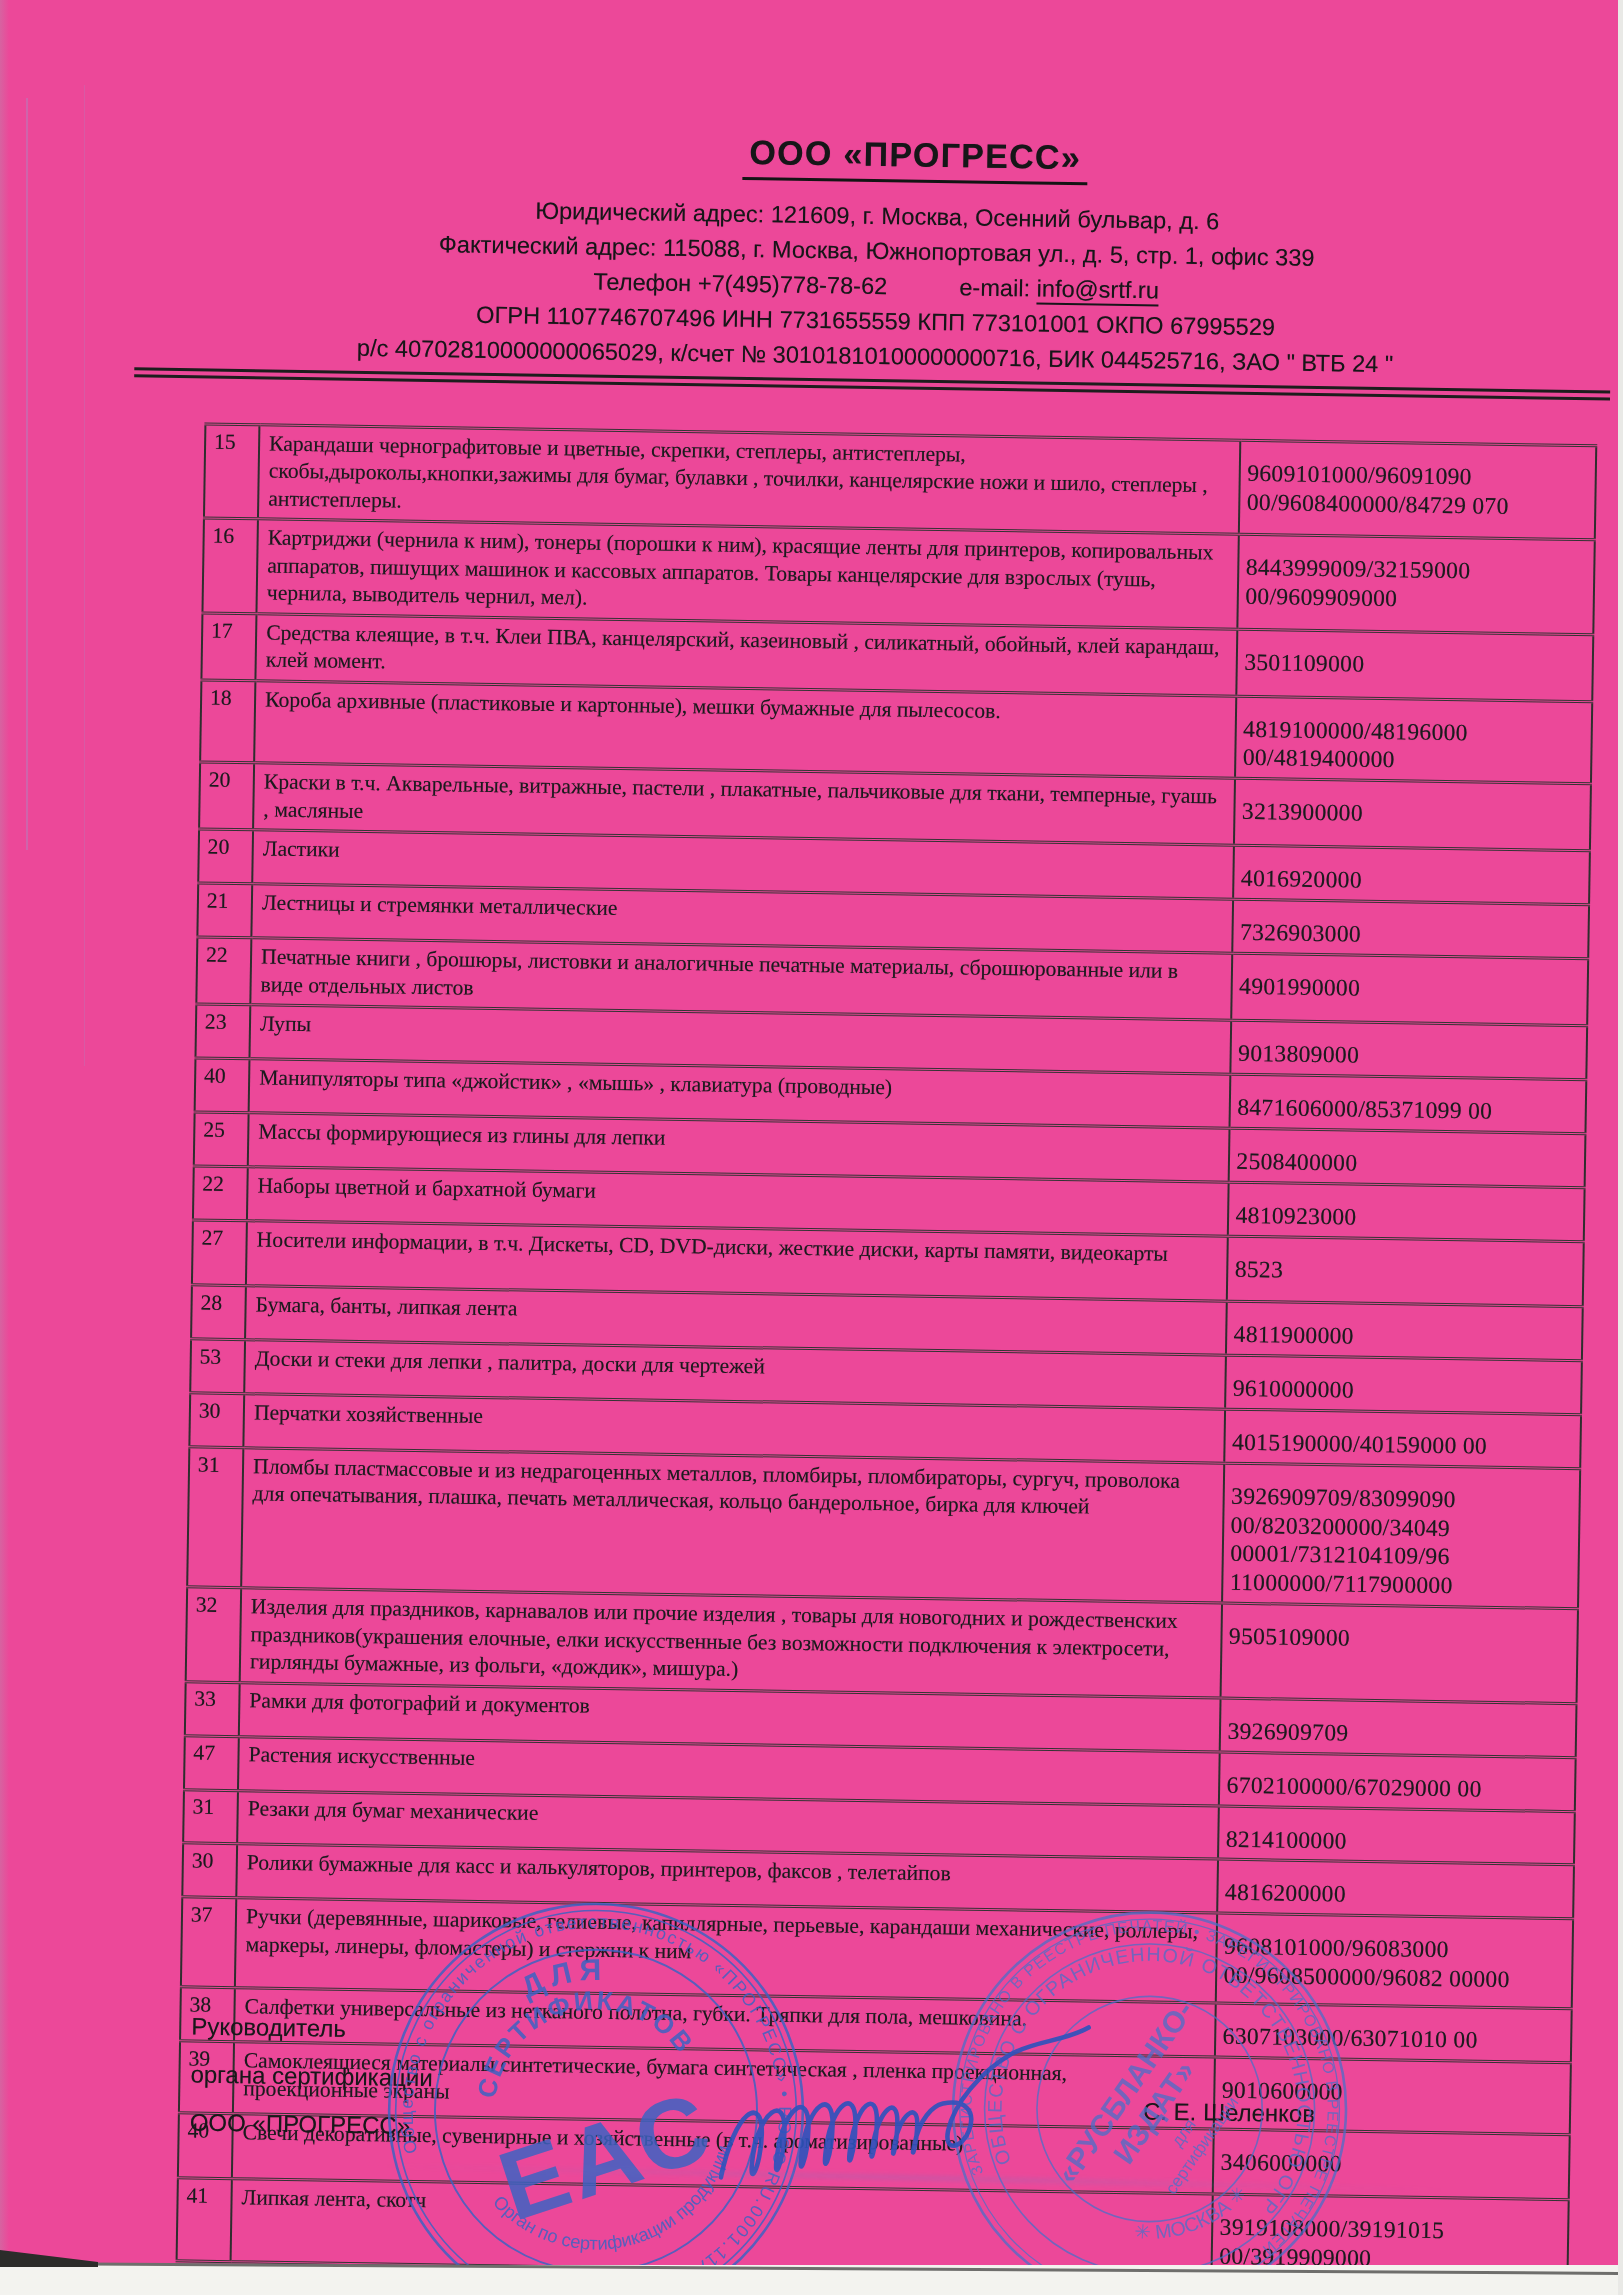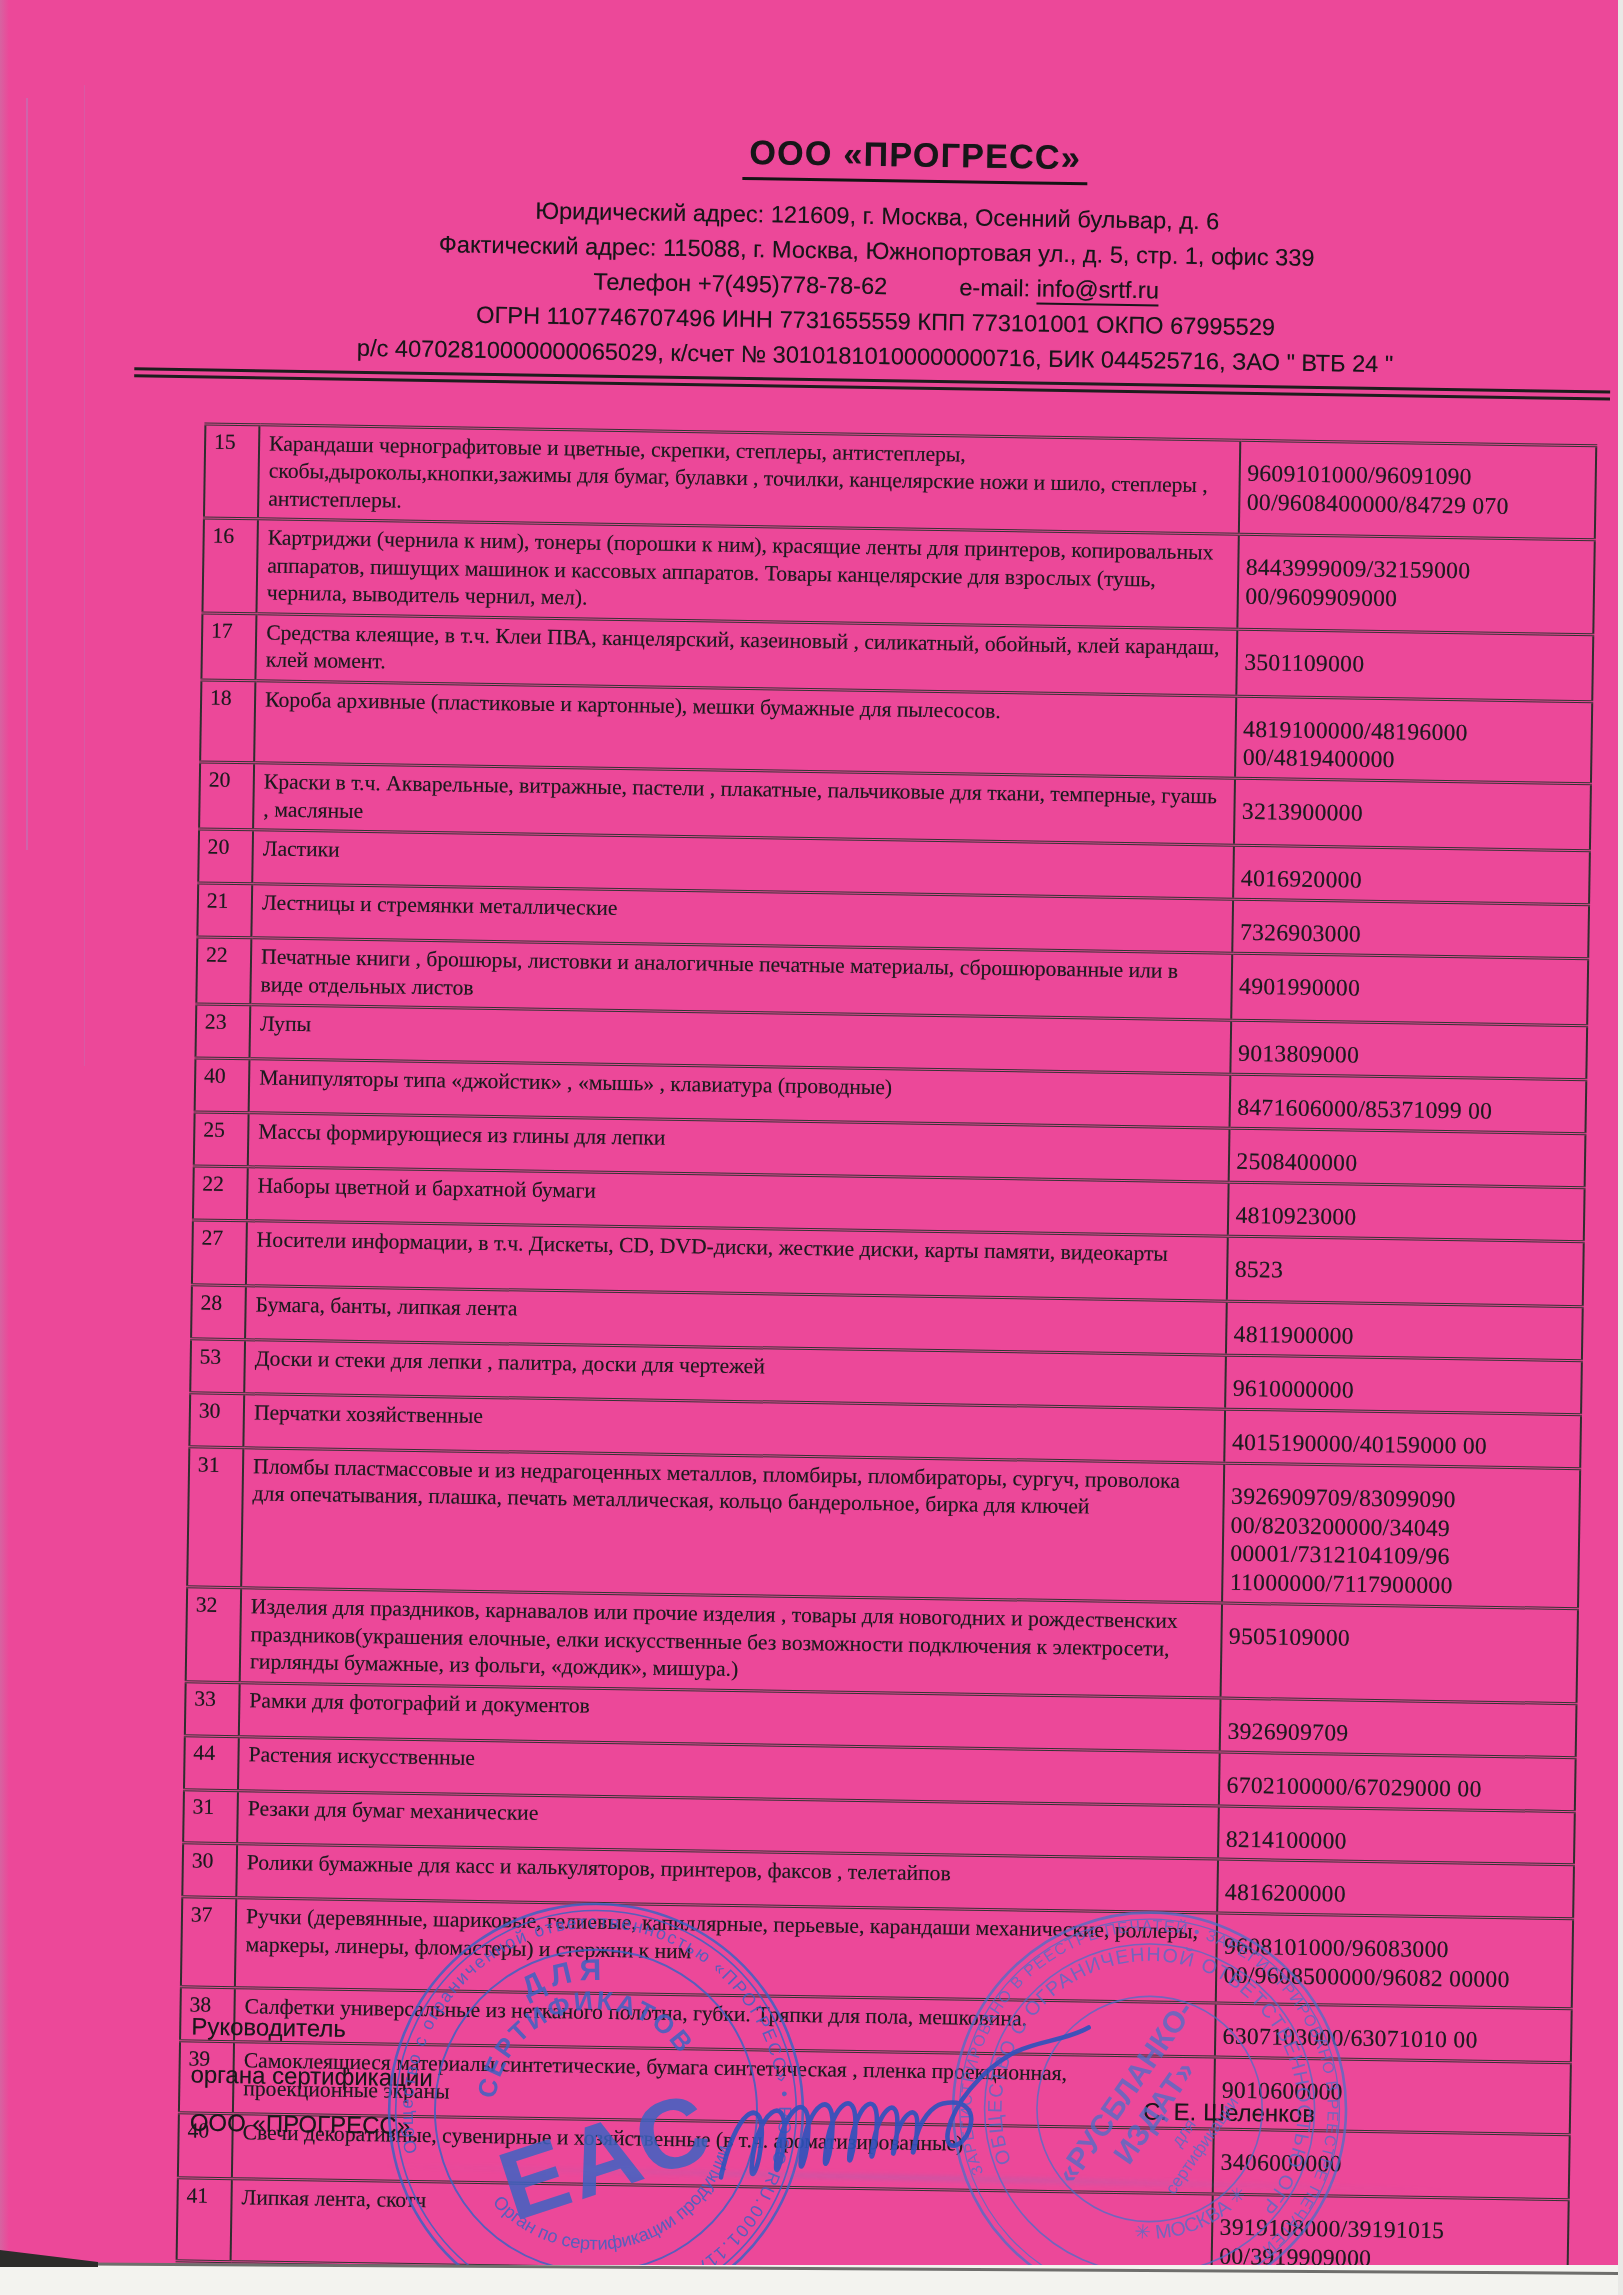--- a/index.html
+++ b/index.html
@@ -183,21 +183,21 @@
             <td class="c-num">32</td>
             <td class="c-desc">Изделия для праздников, карнавалов или прочие изделия , товары для новогодних и рождественских праздников(украшения елочные, елки искусственные без возможности подключения к электросети, гирлянды бумажные, из фольги, «дождик», мишура.)</td>
             <td class="c-code">9505109000</td>
           </tr>
           <tr style="height: 34px;">
             <td class="c-num">33</td>
             <td class="c-desc">Рамки для фотографий и документов</td>
             <td class="c-code">3926909709</td>
           </tr>
           <tr style="height: 47px;">
-            <td class="c-num">44</td>
+            <td class="c-num">47</td>
             <td class="c-desc">Растения искусственные</td>
             <td class="c-code">6702100000/67029000 00</td>
           </tr>
           <tr style="height: 46px;">
             <td class="c-num">31</td>
             <td class="c-desc">Резаки для бумаг механические</td>
             <td class="c-code">8214100000</td>
           </tr>
           <tr style="height: 33px;">
             <td class="c-num">30</td>

